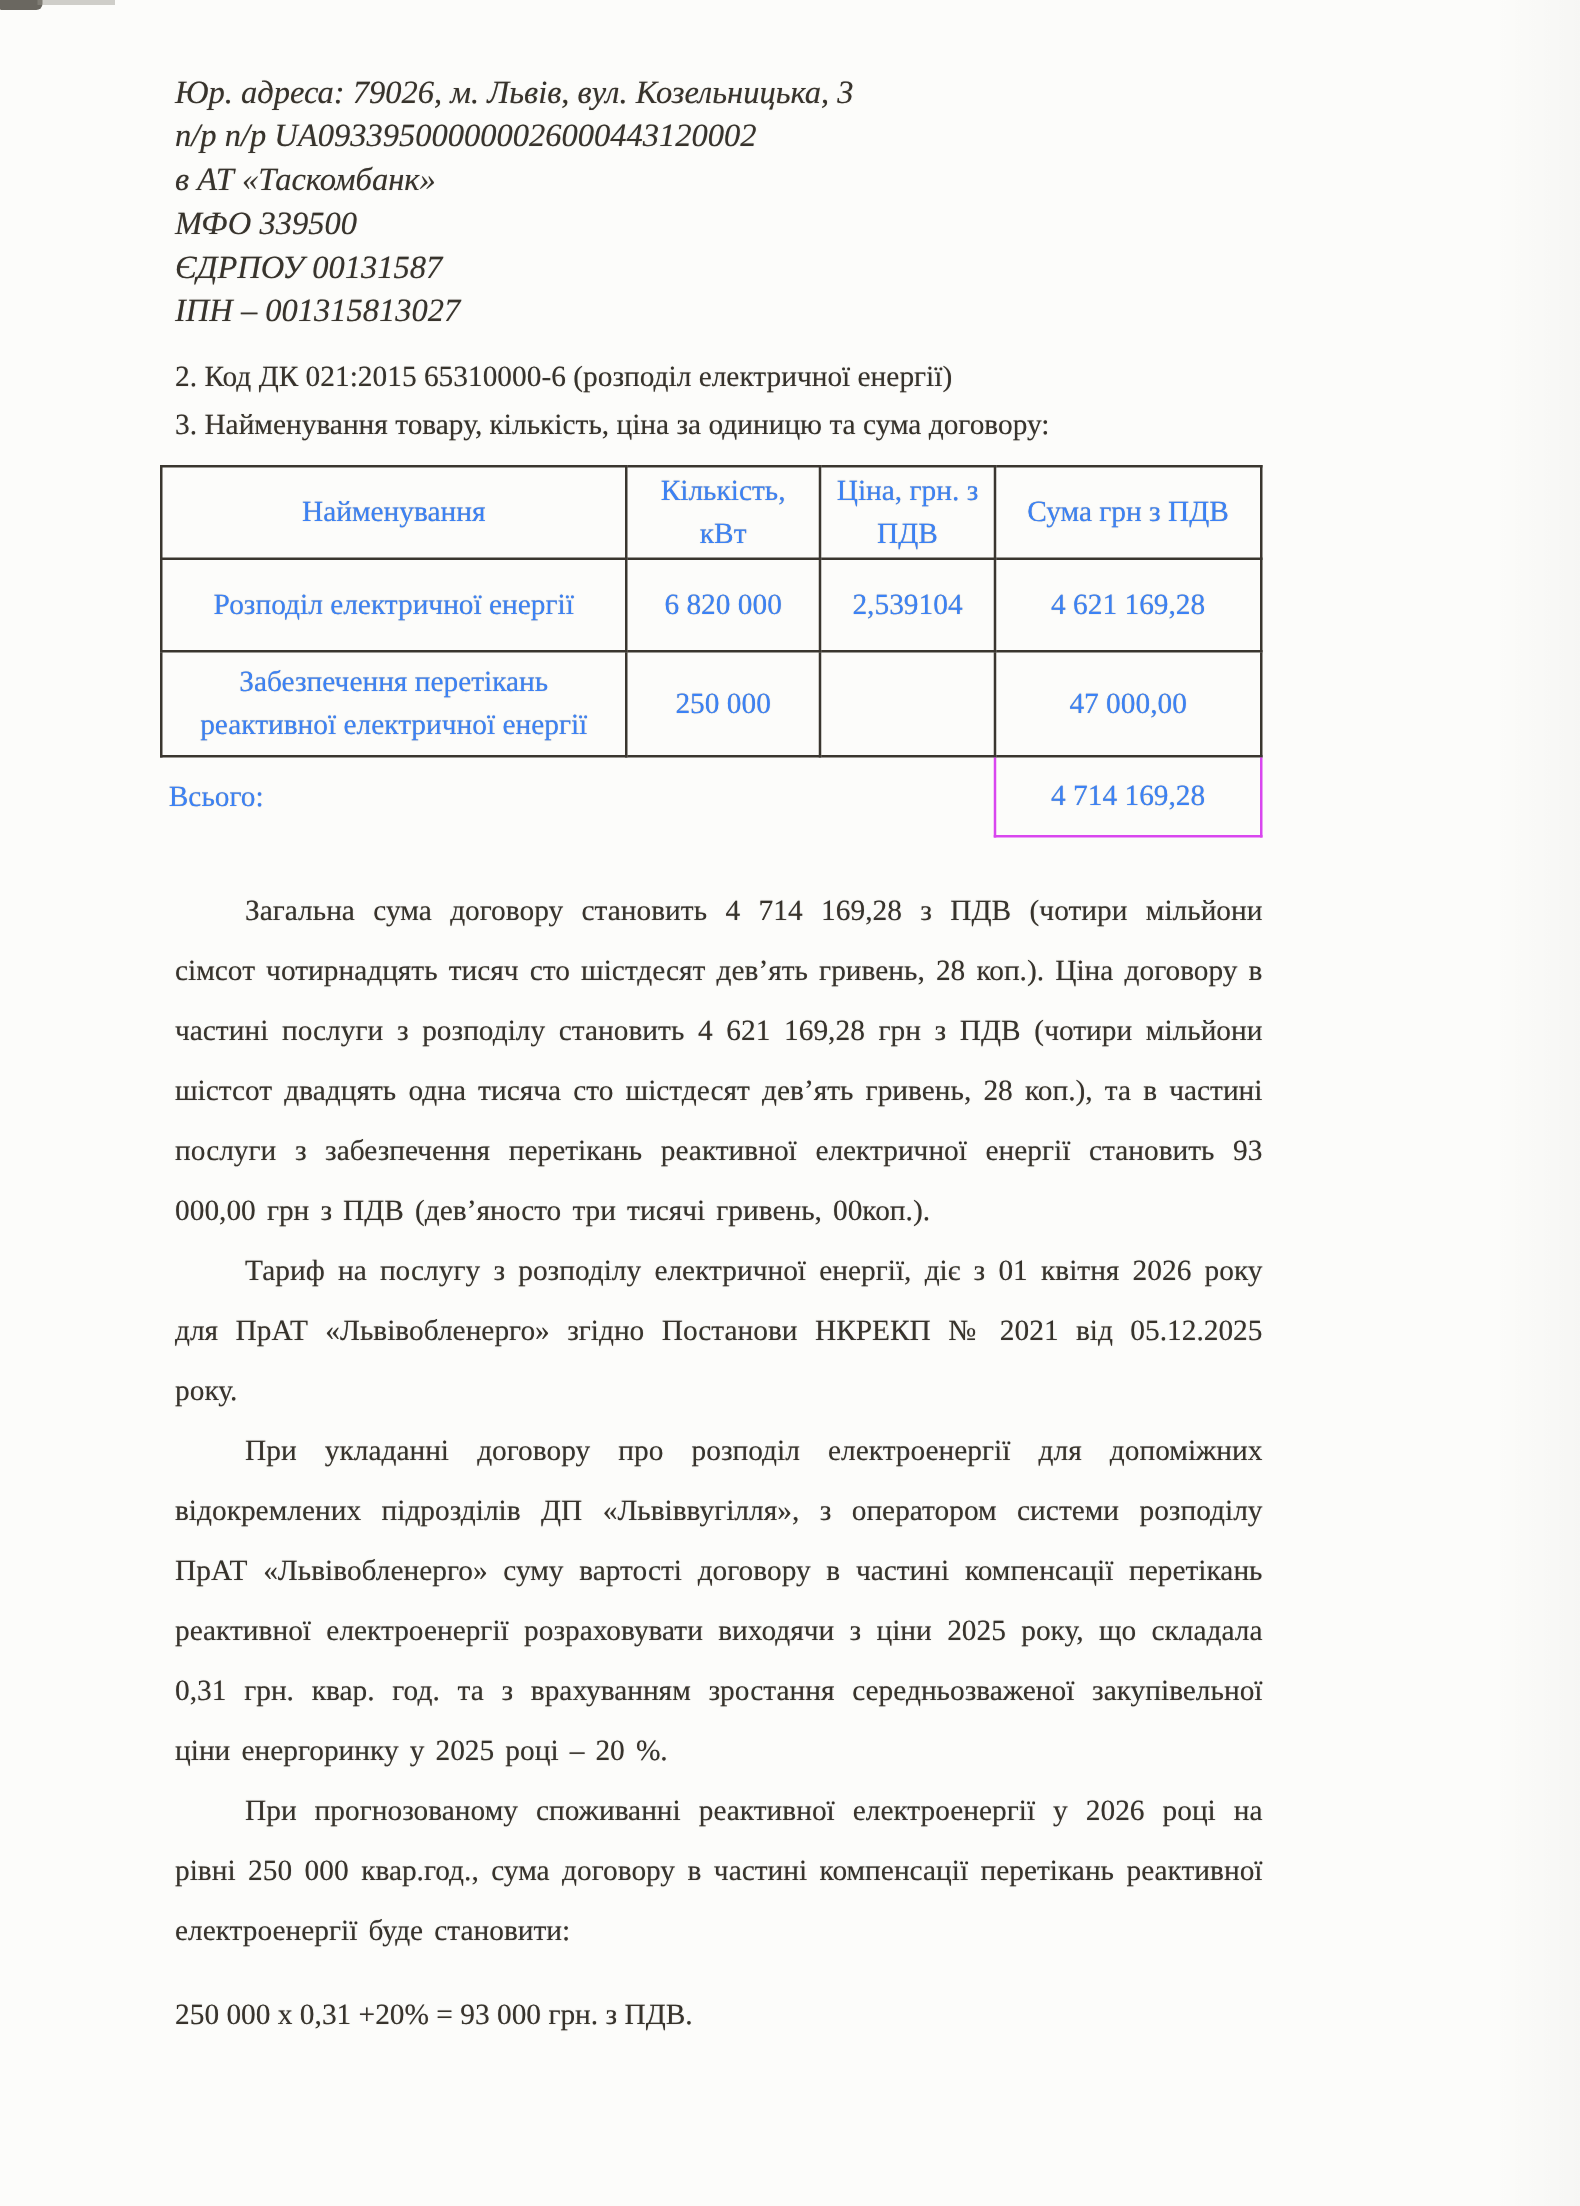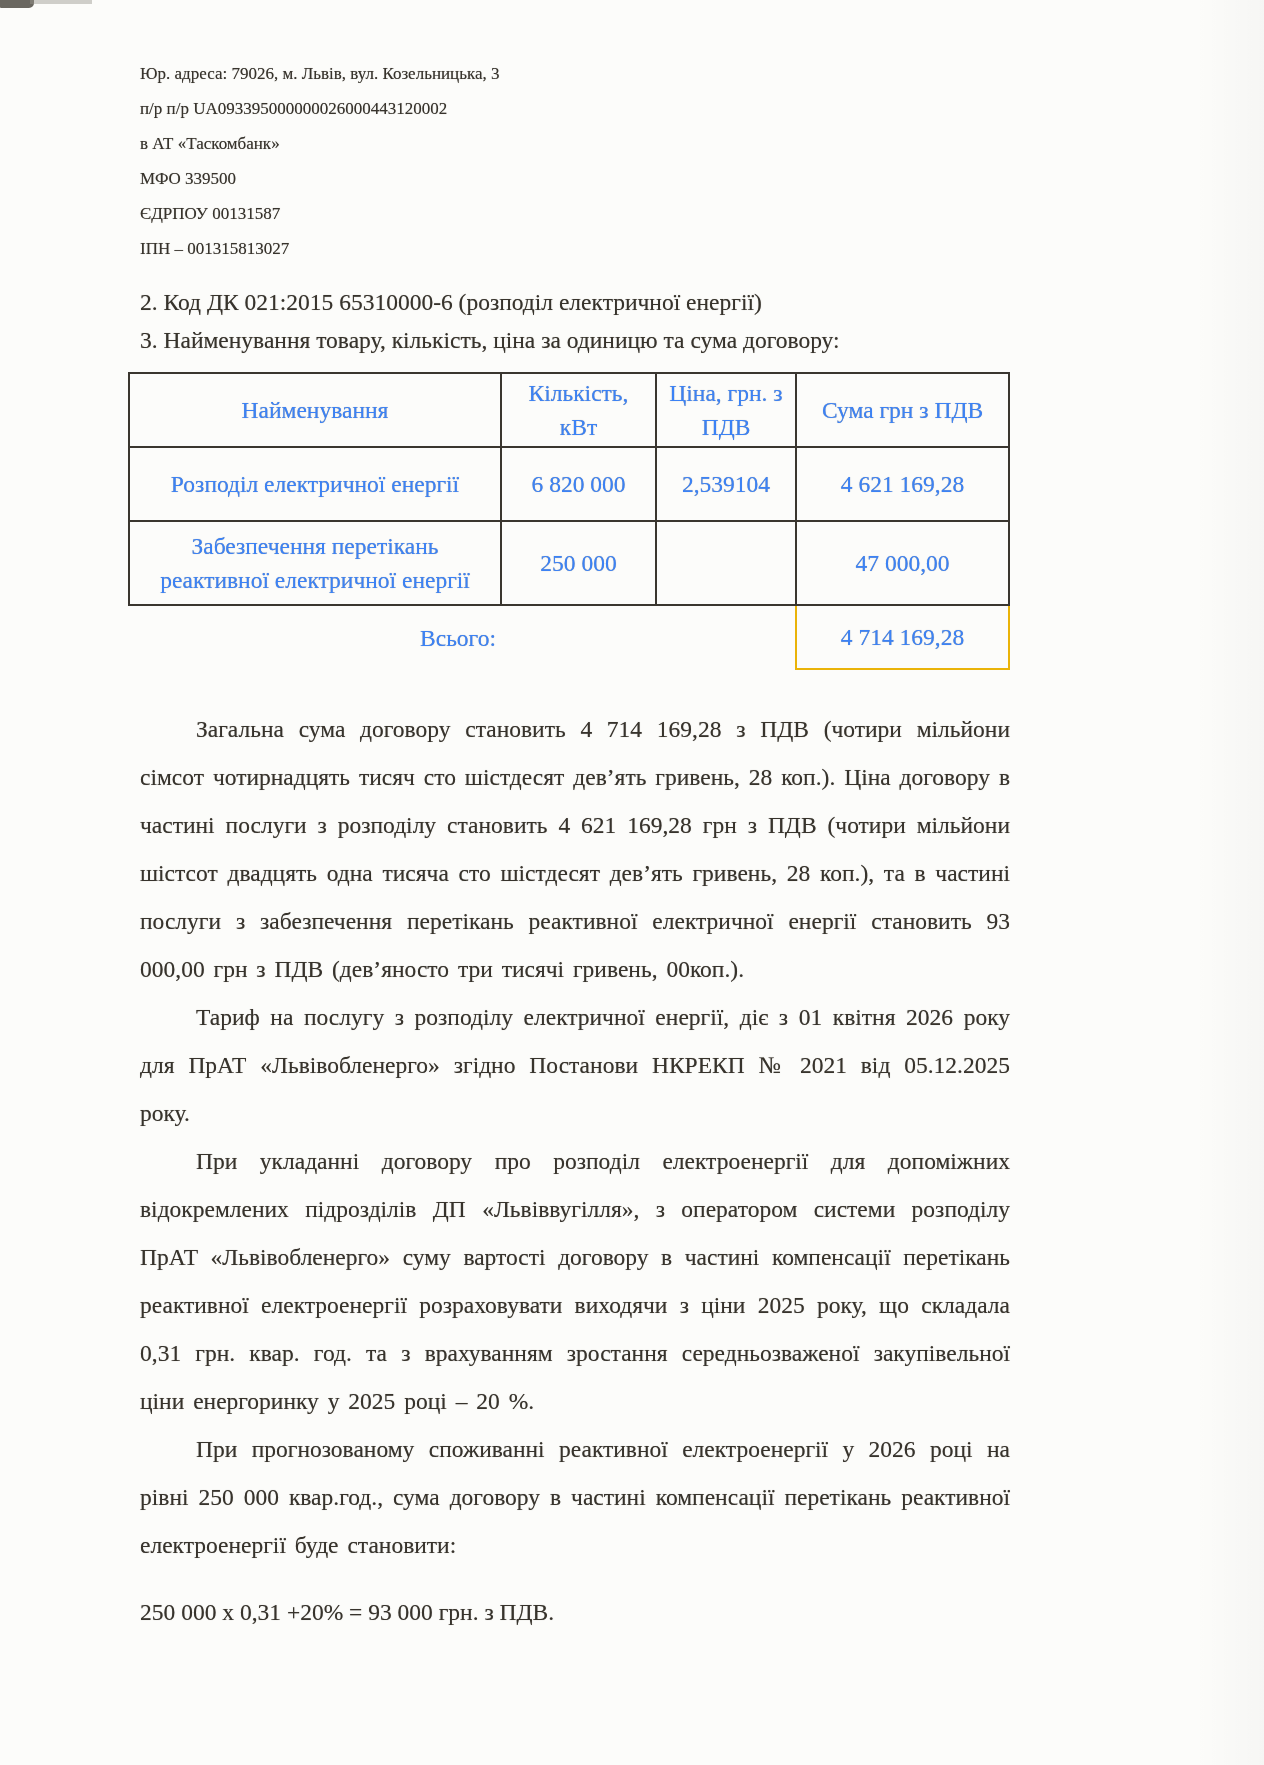--- a/index.html
+++ b/index.html
@@ -39,21 +39,21 @@
     position: absolute;
     top: 0; left: 30px;
     width: 62px; height: 4px;
     background: #9a968f;
     opacity: 0.45;
   }
 
   .content { padding: 56px 254px 0 140px; }
 
   .company-block { }
-  .hdr-line { font-size: 17px; line-height: 35px; white-space: nowrap; }
+  .hdr-line { font-size: 26px; line-height: 35px; white-space: nowrap; font-style: italic; }
 
   .clauses { margin-top: 17px; }
   .clause-line { font-size: 23.5px; line-height: 38px; white-space: nowrap; }
 
   table.contract {
     border-collapse: collapse;
     table-layout: fixed;
     width: 880px;
     margin-top: 13px;
     margin-left: -12px;
@@ -75,26 +75,26 @@
     line-height: 1.45;
   }
   tr.head-row    { height: 64px; }
   tr.row-1       { height: 74px; }
   tr.row-2       { height: 84px; }
   tr.total-row   { height: 64px; }
 
   tr.total-row td.total-label {
     border: none;
     border-top: 2px solid #3a362f;
-    text-align: center;
+    text-align: left;
     padding-right: 14px;
     background: transparent;
   }
   tr.total-row td.total-value {
-    border: 2px solid #eab308;
+    border: 2px solid #d946ef;
   }
 
   .paragraphs { margin-top: 35px; }
   .para {
     margin: 0;
     font-size: 23.5px;
     line-height: 48px;
     text-align: justify;
     text-indent: 56px;
     word-spacing: 3px;

